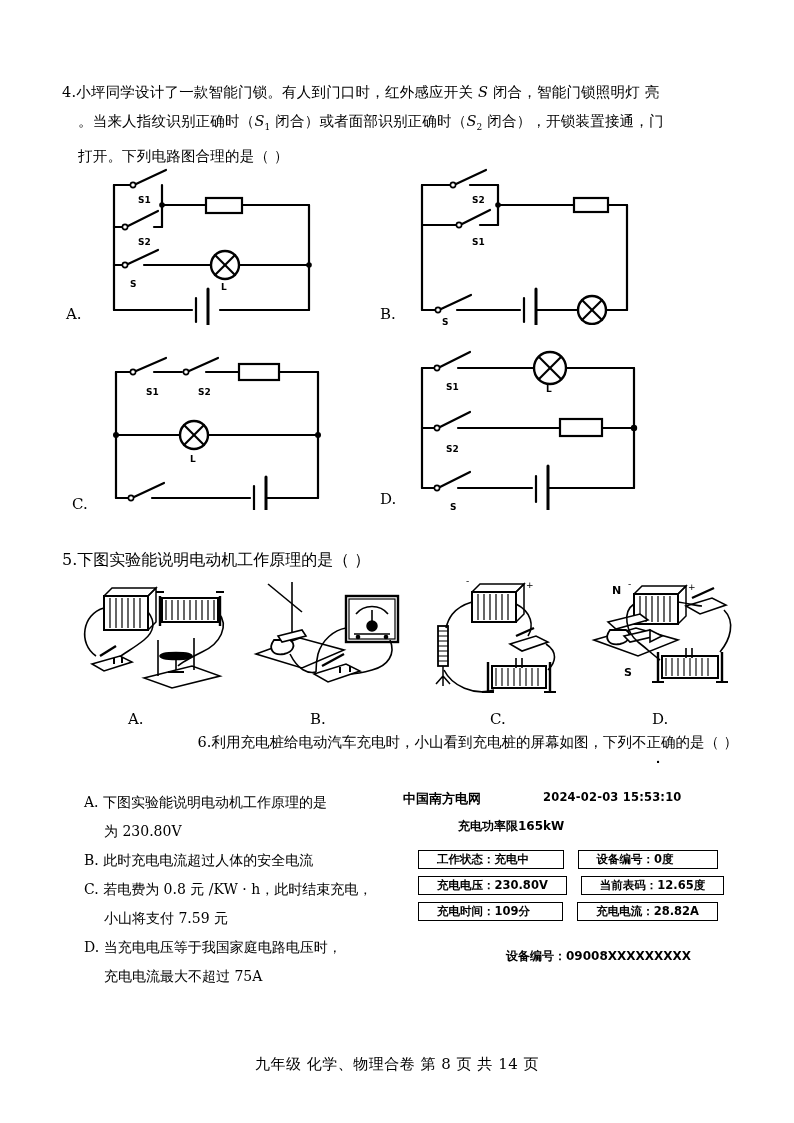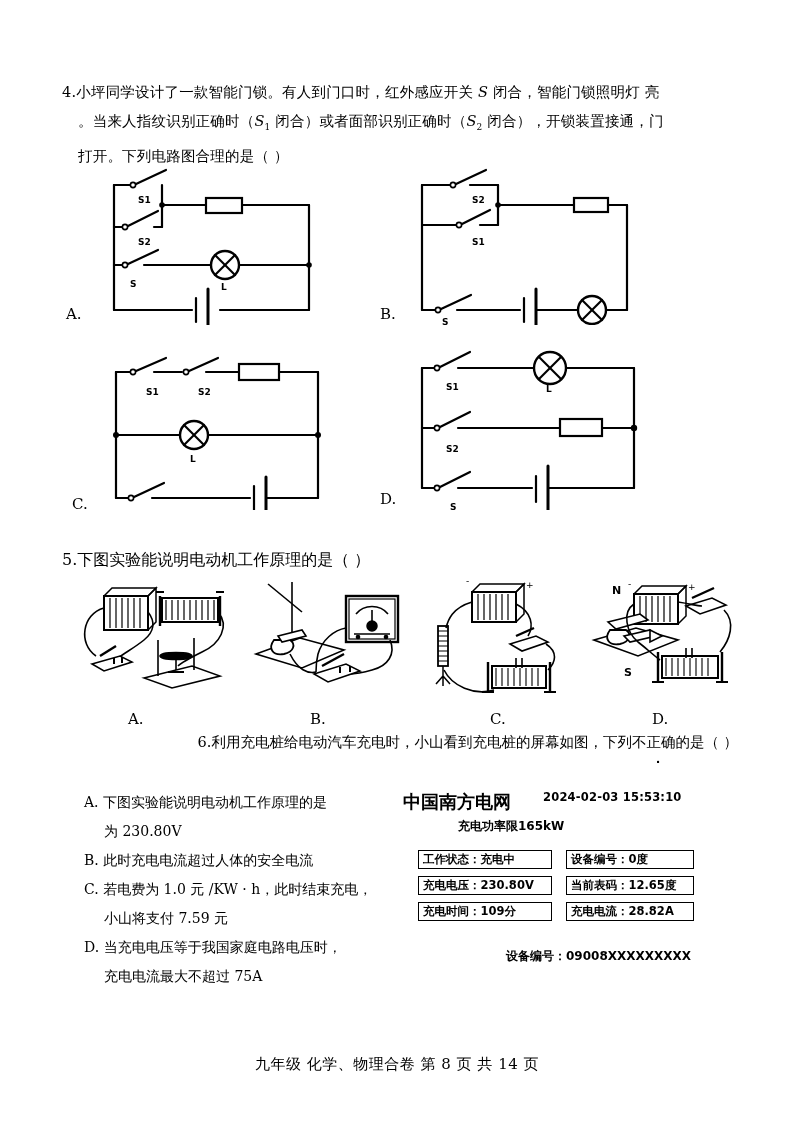--- a/index.html
+++ b/index.html
@@ -56,31 +56,31 @@
   }
 
   
   .figs5{position:absolute;left:62px;top:578px;width:676px;height:160px;}
   .exp{position:absolute;top:0;}
   .explabel{position:absolute;top:132px;font-size:15px;}
 
   
   .screen{position:absolute;left:398px;top:788px;width:330px;height:200px;}
   .scr-head{position:absolute;top:2px;left:0;width:330px;}
-  .brand{position:absolute;left:5px;top:0;font-size:18px;font-weight:bold;
+  .brand{position:absolute;left:5px;top:0;font-size:13px;font-weight:bold;
          font-family:"DejaVu Sans","Liberation Sans",sans-serif;}
   .stamp{position:absolute;left:145px;top:0;font-size:11.5px;font-weight:bold;
          font-family:"DejaVu Sans","Liberation Sans",sans-serif;letter-spacing:.2px;}
   .power{position:absolute;left:60px;top:30px;font-size:12px;font-weight:bold;
          font-family:"DejaVu Sans","Liberation Sans",sans-serif;}
   .grid{position:absolute;left:20px;top:62px;width:300px;}
   .grow{display:flex;gap:14px;margin-bottom:7px;}
   .cell{
     border:1.6px solid #000;
-    padding:1px 4px;
+    padding:1px 18px;
     font-size:11.5px;font-weight:bold;
     font-family:"DejaVu Sans","Liberation Sans",sans-serif;
     white-space:nowrap;
     background:#fff;
   }
   .cell.c1{width:124px;}
   .cell.c2{width:118px;}
   .devno{position:absolute;left:108px;top:160px;font-size:12px;font-weight:bold;
          font-family:"DejaVu Sans","Liberation Sans",sans-serif;}
 
@@ -406,21 +406,21 @@
   </div>
 
   <div class="q q6">
     <span>6.</span><span>利用充电桩给电动汽车充电时，小山看到充电桩的屏幕如图，下列</span><span class="emph">不正确</span><span>的是（      ）</span>
   </div>
 
   <div class="q6opts">
     <div class="opt"><span>A.</span> <span>下图实验能说明电动机工作原理的是</span></div>
     <div class="cont">为 230.80V</div>
     <div class="opt"><span>B.</span> <span>此时充电电流超过人体的安全电流</span></div>
-    <div class="opt"><span>C.</span> <span>若电费为 1.0 元 /KW · h，此时结束充电，</span></div>
+    <div class="opt"><span>C.</span> <span>若电费为 0.8 元 /KW · h，此时结束充电，</span></div>
     <div class="cont">小山将支付 7.59 元</div>
     <div class="opt"><span>D.</span> <span>当充电电压等于我国家庭电路电压时，</span></div>
     <div class="cont">充电电流最大不超过 75A</div>
   </div>
 
   <div class="screen">
     <div class="scr-head">
       <span class="brand">中国南方电网</span>
       <span class="stamp">2024-02-03  15:53:10</span>
     </div>

